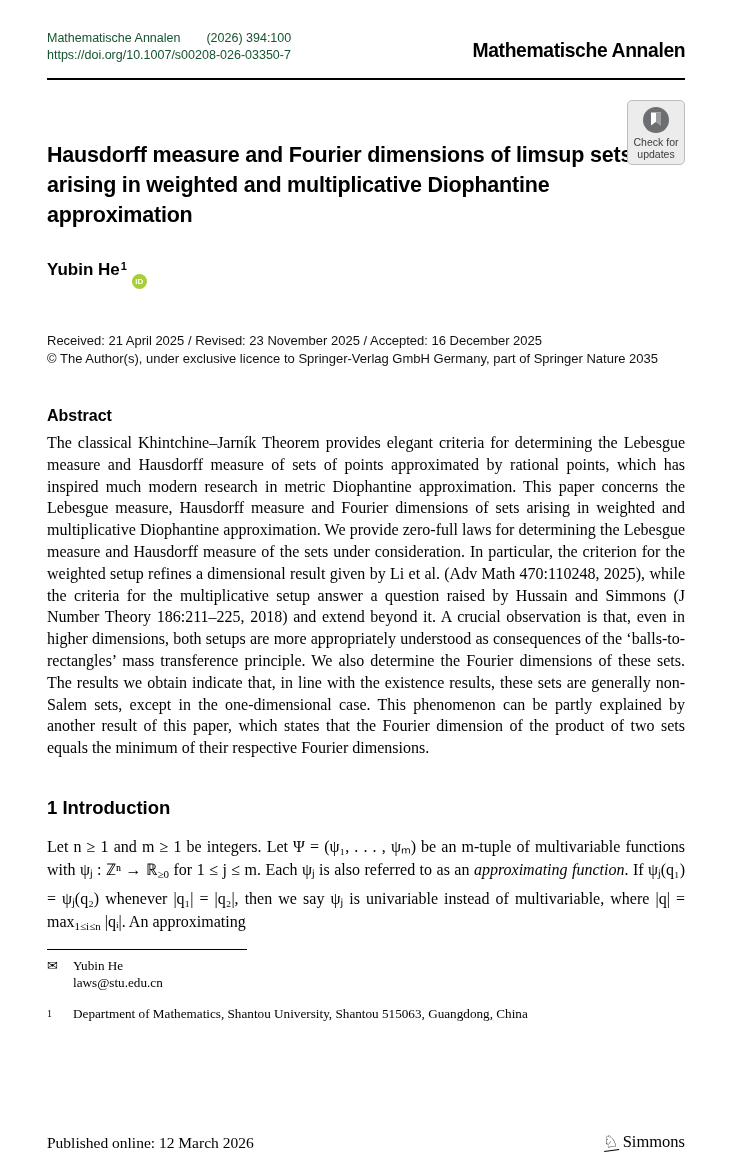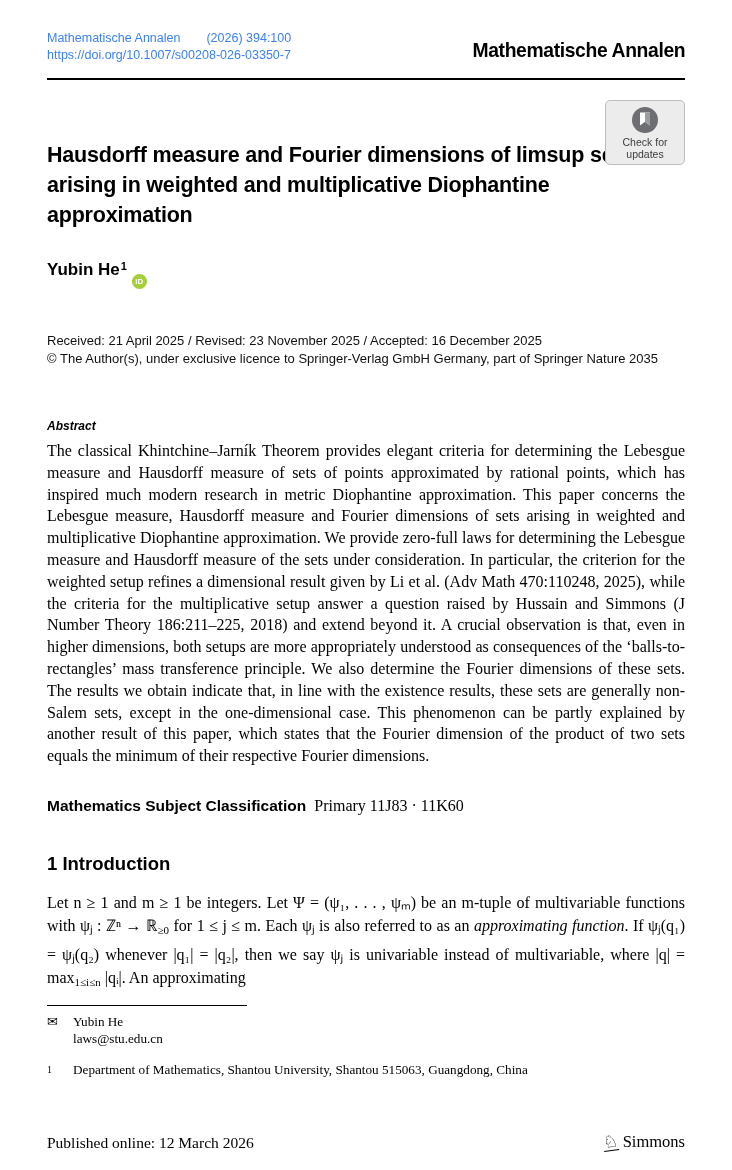--- a/index.html
+++ b/index.html
@@ -8,34 +8,34 @@
     width:732px; height:1170px;
     font-family:"Liberation Serif", serif;
     color:#000;
     position:relative;
     overflow:hidden;
   }
   .page { position:relative; width:732px; height:1170px; padding:30px 47px 0 47px; }
 
   
   .head-row { display:flex; justify-content:space-between; align-items:flex-start; }
-  .head-left { font-family:"Liberation Sans", sans-serif; font-size:12.5px; line-height:17px; color:#3b82f6; }
+  .head-left { font-family:"Liberation Sans", sans-serif; font-size:12.5px; line-height:17px; color:#14532d; }
   .head-left .issue { margin-left:26px; }
   .journal-name {
     font-family:"Liberation Sans", sans-serif;
     font-weight:bold; font-size:21px; letter-spacing:-0.4px;
     display:inline-block; transform:scaleX(0.92); transform-origin:right top;
     margin-top:8px; white-space:nowrap;
   }
   .head-rule { border:none; border-top:2.5px solid #000; margin-top:14px; }
 
   
   .crossmark {
     position:absolute; top:100px; right:47px;
-    width:80px; padding:5px 4px 4px 4px;
+    width:58px; padding:5px 4px 4px 4px;
     background:#ececec; border:1px solid #bdbdbd; border-radius:5px;
     text-align:center; cursor:pointer;
   }
   .crossmark svg { display:block; margin:0 auto 2px auto; }
   .crossmark .cm-label {
     font-family:"Liberation Sans", sans-serif;
     font-size:10.5px; line-height:12px; color:#3c3c3c;
   }
 
   
@@ -53,22 +53,22 @@
     background:#a6ce39; color:#fff; font-size:8px; font-weight:bold;
     text-align:center; line-height:15px; margin-left:5px; margin-top:14px;
     font-family:"Liberation Sans", sans-serif; cursor:pointer;
   }
 
   
   .history-block { margin-top:43px; font-family:"Liberation Sans", sans-serif;
     font-size:13px; line-height:17.5px; color:#111; }
 
   
-  .abstract-heading { margin-top:52px; font-family:"Liberation Sans", sans-serif;
-    font-weight:bold; font-size:12px;font-style:italic; }
+  .abstract-heading { margin-top:40px; font-family:"Liberation Sans", sans-serif;
+    font-weight:bold; font-size:16px; }
   .abstract-body {
     margin-top:7px; font-size:16px; line-height:21.8px;
     text-align:justify; color:#000;
   }
 
   
   .msc-row { margin-top:30px; font-size:16px; }
   .msc-label { font-family:"Liberation Sans", sans-serif; font-weight:bold; font-size:15.5px; }
   .msc-value { margin-left:8px; }
 
@@ -132,23 +132,20 @@
   </div>
 
   <div class="history-block">
     <div>Received: 21 April 2025 / Revised: 23 November 2025 / Accepted: 16 December 2025</div>
     <div>© The Author(s), under exclusive licence to Springer-Verlag GmbH Germany, part of Springer Nature  2035</div>
   </div>
 
   <div class="abstract-heading">Abstract</div>
   <p class="abstract-body">The classical Khintchine–Jarník Theorem provides elegant criteria for determining the Lebesgue measure and Hausdorff measure of sets of points approximated by rational points, which has inspired much modern research in metric Diophantine approximation. This paper concerns the Lebesgue measure, Hausdorff measure and Fourier dimensions of sets arising in weighted and multiplicative Diophantine approximation. We provide zero-full laws for determining the Lebesgue measure and Hausdorff measure of the sets under consideration. In particular, the criterion for the weighted setup refines a dimensional result given by Li et al. (Adv Math 470:110248, 2025), while the criteria for the multiplicative setup answer a question raised by Hussain and Simmons (J Number Theory 186:211–225, 2018) and extend beyond it. A crucial observation is that, even in higher dimensions, both setups are more appropriately understood as consequences of the ‘balls-to-rectangles’ mass transference principle. We also determine the Fourier dimensions of these sets. The results we obtain indicate that, in line with the existence results, these sets are generally non-Salem sets, except in the one-dimensional case. This phenomenon can be partly explained by another result of this paper, which states that the Fourier dimension of the product of two sets equals the minimum of their respective Fourier dimensions.</p>
 
-  <div class="msc-row">
-    <span class="msc-label">Mathematics Subject Classification</span><span class="msc-value">Primary 11J83 · 11K60</span>
-  </div>
 
   <h2 class="section-heading">1 Introduction</h2>
   <p class="intro-para">
     <span>Let n ≥ 1 and m ≥ 1 be integers. Let Ψ = (ψ₁, . . . , ψₘ) be an m-tuple of multivariable functions with ψⱼ : ℤⁿ → ℝ</span><span class="msub">≥0</span><span> for 1 ≤ j ≤ m. Each ψⱼ is also referred to as an </span><span class="it">approximating function</span><span>. If ψⱼ(q₁) = ψⱼ(q₂) whenever |q₁| = |q₂|, then we say ψⱼ is univariable instead of multivariable, where |q| = max</span><span class="msub">1≤i≤n</span><span> |qᵢ|. An approximating</span>
   </p>
 
   <hr class="fn-rule">
   <div class="fn-block">
     <div class="fn-corr">
       <span class="fn-env">✉</span>

